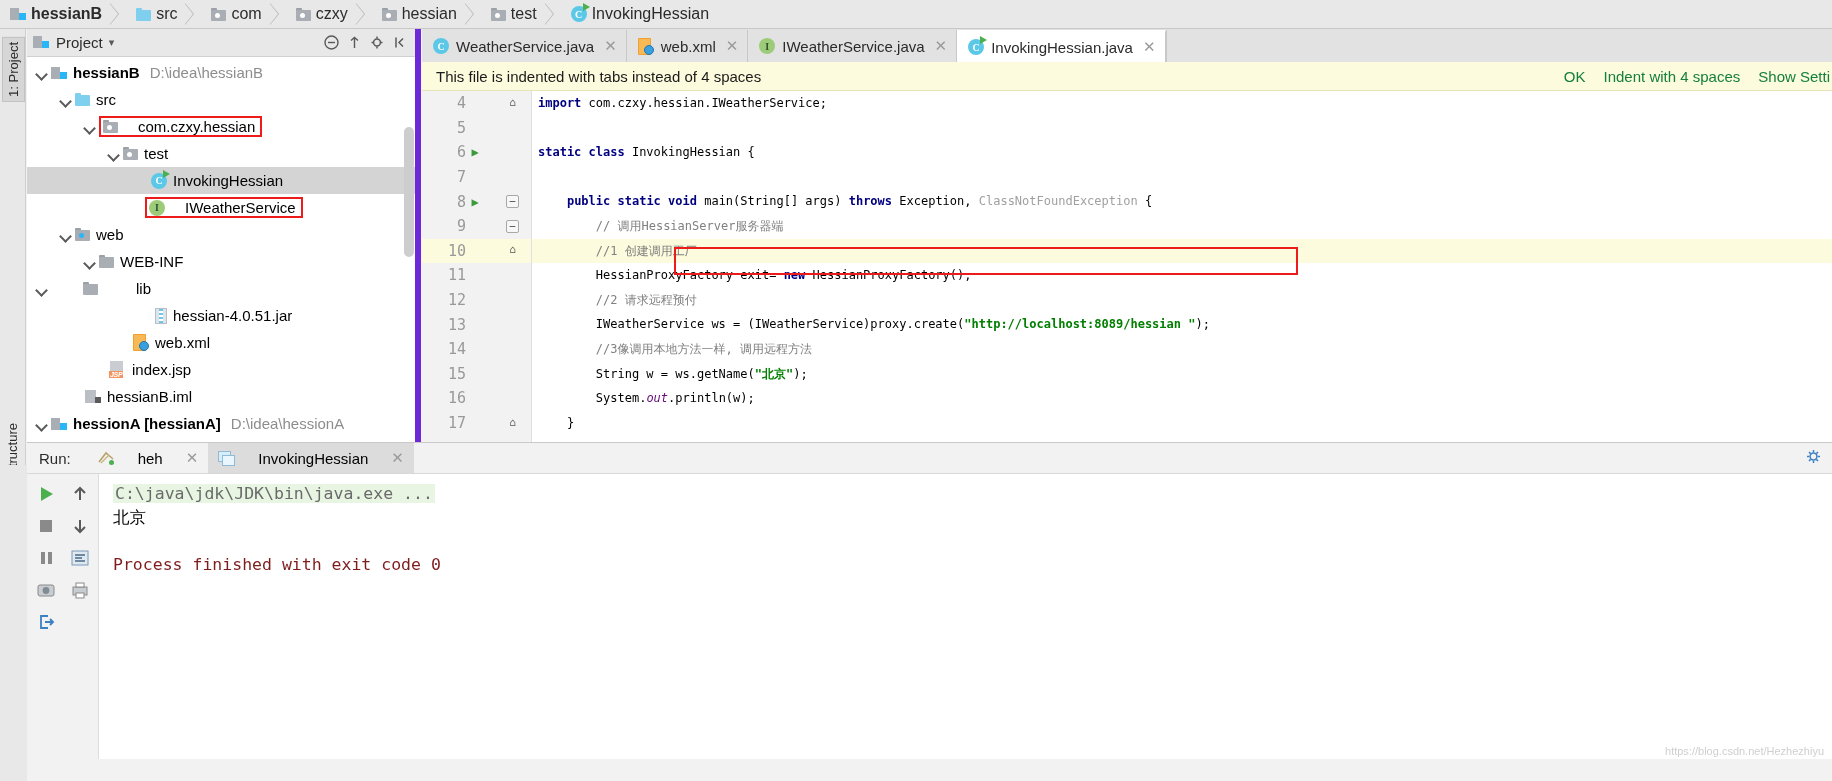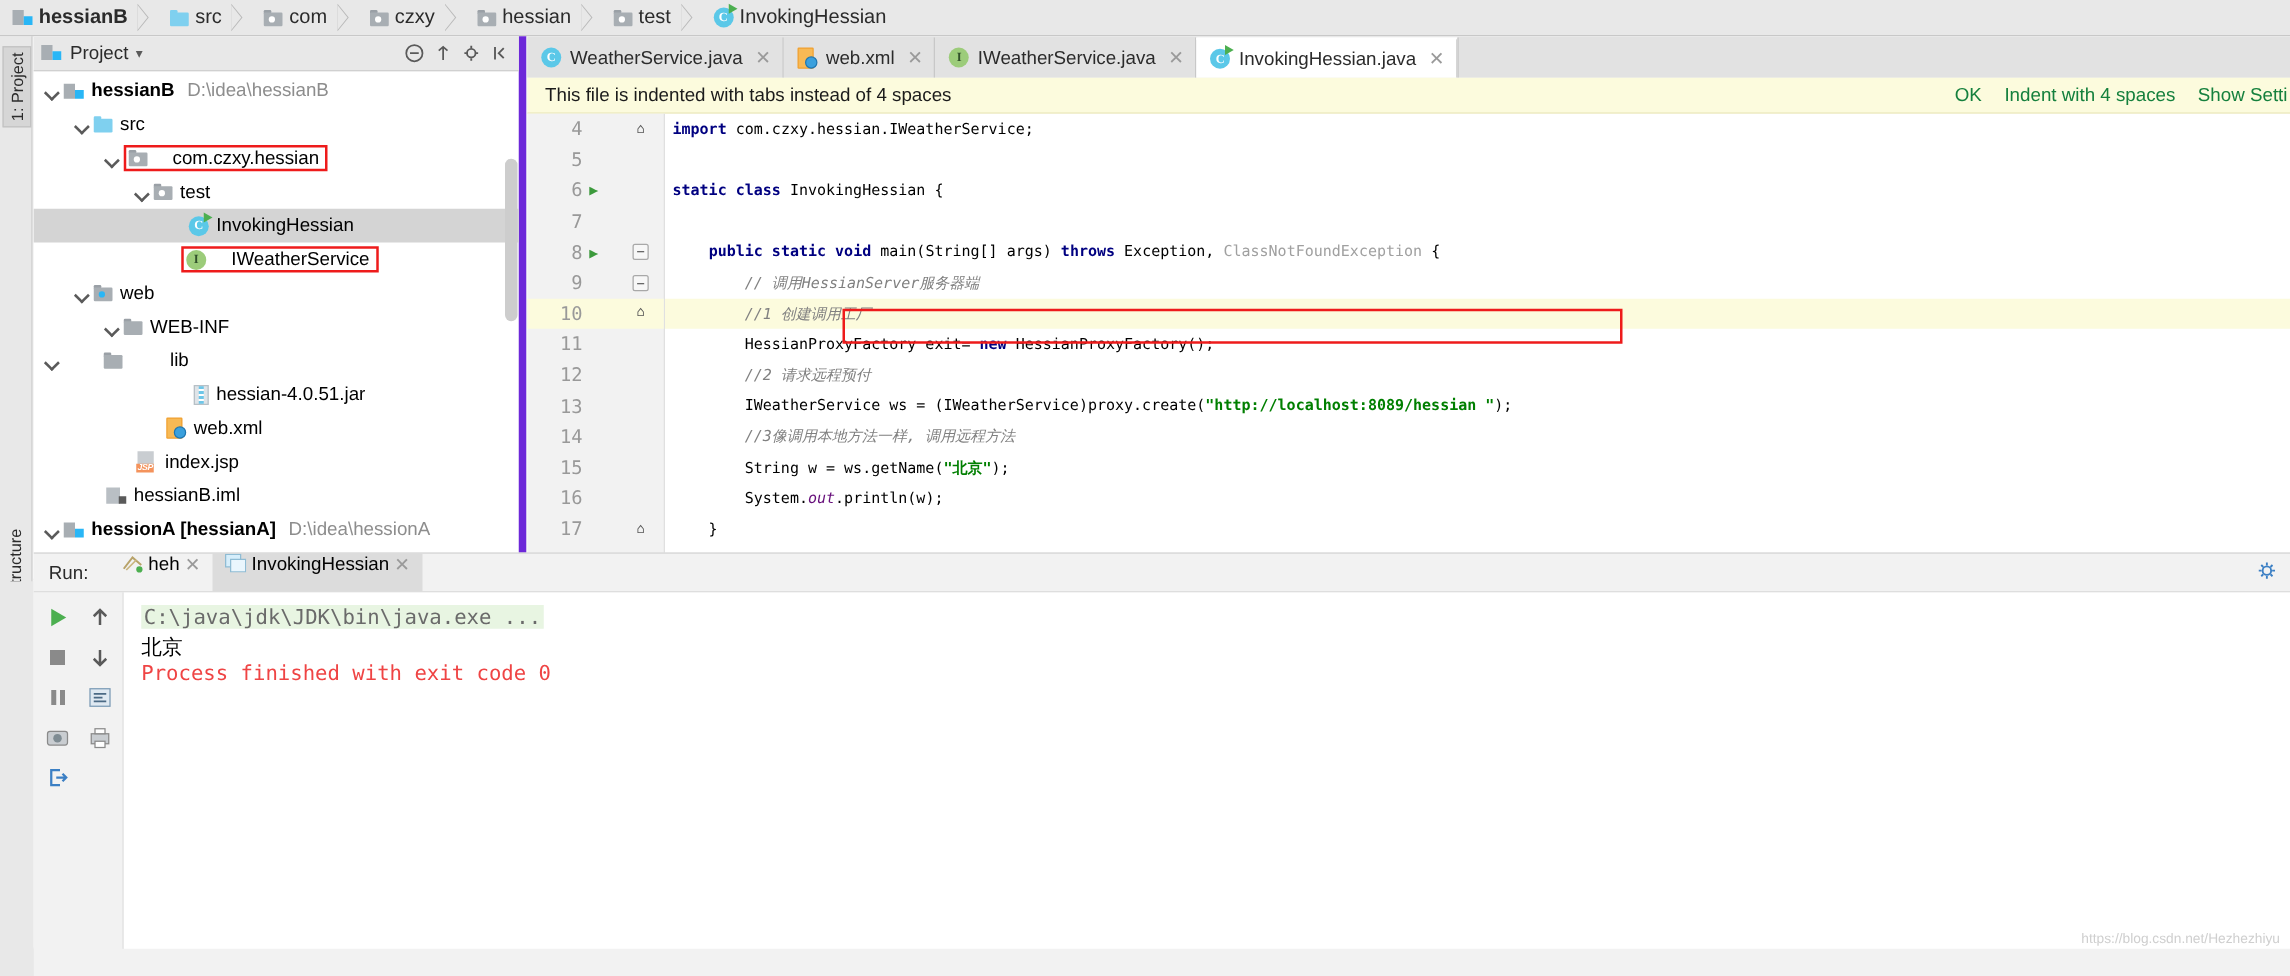--- a/index.html
+++ b/index.html
@@ -178,21 +178,21 @@
     background: #f6c445; border-radius: 50% 50% 40% 40%;
     border: 1px solid #d8a31f;
   }
   .codelines {
     position: relative; flex: 1; overflow: hidden;
     font-family: "DejaVu Sans Mono", monospace; font-size: 12px;
   }
   .cline { height: 24.6px; line-height: 24.6px; white-space: pre; padding-left: 6px; }
   .cline.hl { background: #fcfbdd; }
   .kw { color: #000080; font-weight: bold; }
-  .cm { color: #808080; font-style: italic; }
+  .cm { color: #808080; }
   .st { color: #007f00; font-weight: bold; }
   .id { color: #000000; }
   .dim { color: #a0a0a0; }
   .fld { color: #660e7a; font-style: italic; }
 
   .code-redbox {
     position: absolute; border: 2px solid #ee1b1b; pointer-events: none;
   }
   .breadcrumb-bottom {
     height: 29px; background: #f2f2f2; border-top: 1px solid #d8d8d8;
@@ -201,40 +201,40 @@
   .breadcrumb-bottom .arrow { color: #8d8d8d; }
 
   
   .run-panel {
     position: absolute; left: 27px; top: 442px; width: 1805px; height: 316px;
     background: #ffffff; border-top: 1px solid #c9c9c9;
   }
   .run-tabbar { height: 31px; background: #f2f2f2; display: flex; align-items: center; border-bottom: 1px solid #d8d8d8; }
   .run-tabbar .runlabel { font-size: 15px; color: #2b2b2b; padding: 0 16px 0 12px; }
   .rtab {
-    display: flex; align-items: flex-start; gap: 4px; height: 30px; padding: 0 10px; font-size: 15px;
+    display: flex; align-items: center; gap: 23px; height: 30px; padding: 0 10px; font-size: 15px;
   }
   .rtab.active { background: #dcdcdc; }
   .rtab .x { color: #9a9a9a; }
   .run-gear { margin-left: auto; padding-right: 10px; color: #4a86c6; font-size: 15px; }
 
   .run-body { display: flex; height: 285px; }
   .run-toolbar {
     width: 72px; background: #f2f2f2; border-right: 1px solid #dcdcdc;
     display: flex; flex-direction: column; align-items: center; padding-top: 6px; gap: 4px;
   }
   .rt-row { display: flex; gap: 6px; }
   .rbtn { width: 28px; height: 28px; position: relative; }
   .console {
     flex: 1; padding: 10px 0 0 14px; font-family: "DejaVu Sans Mono", monospace; font-size: 16.5px;
     position: relative; background: #ffffff;
   }
   .console .l1 { color: #6a6a6a; background: #e8f5e2; display: inline-block; padding: 0 2px; }
   .console .l2 { color: #000000; margin-top: 4px; }
-  .console .l3 { color: #ef4444; }
+  .console .l3 { color: #7f1d1d; margin-top: 26px; }
   .watermark {
     position: absolute; right: 8px; bottom: 2px; font-size: 11px; color: #cfcfcf;
     font-family: "Liberation Sans", sans-serif;
   }
   .red-strip {
     position: absolute; left: 0; top: 465px; width: 27px; height: 316px;
     background: #e8e8e8;
   }
   .red-sq { position:absolute; left:4px; bottom:22px; width:18px; height:18px; background:#d93a2b; border-radius:3px; }
 </style>

